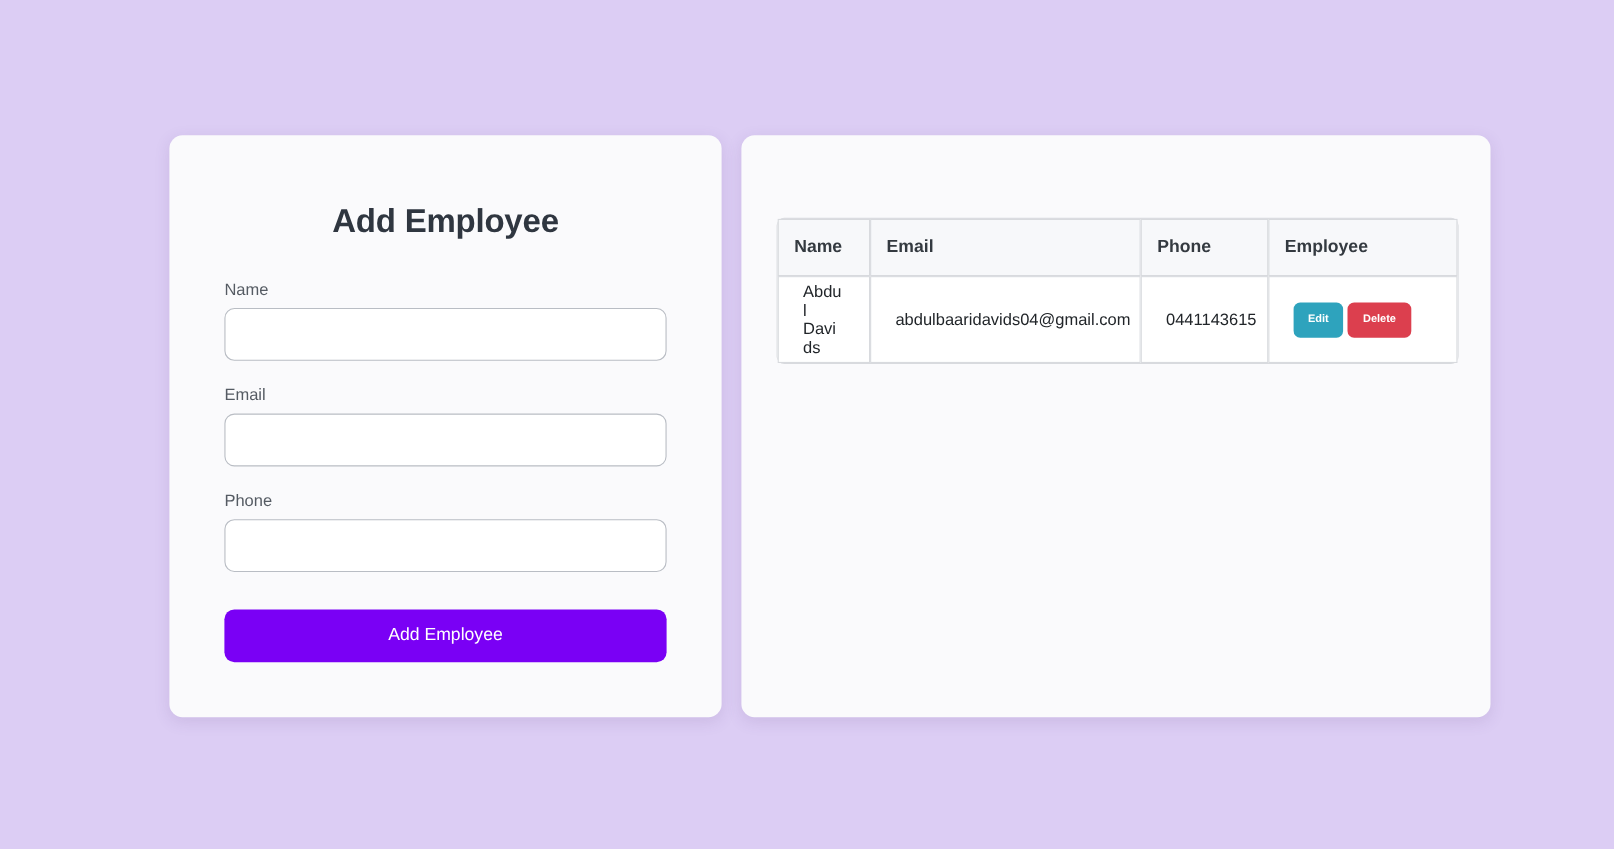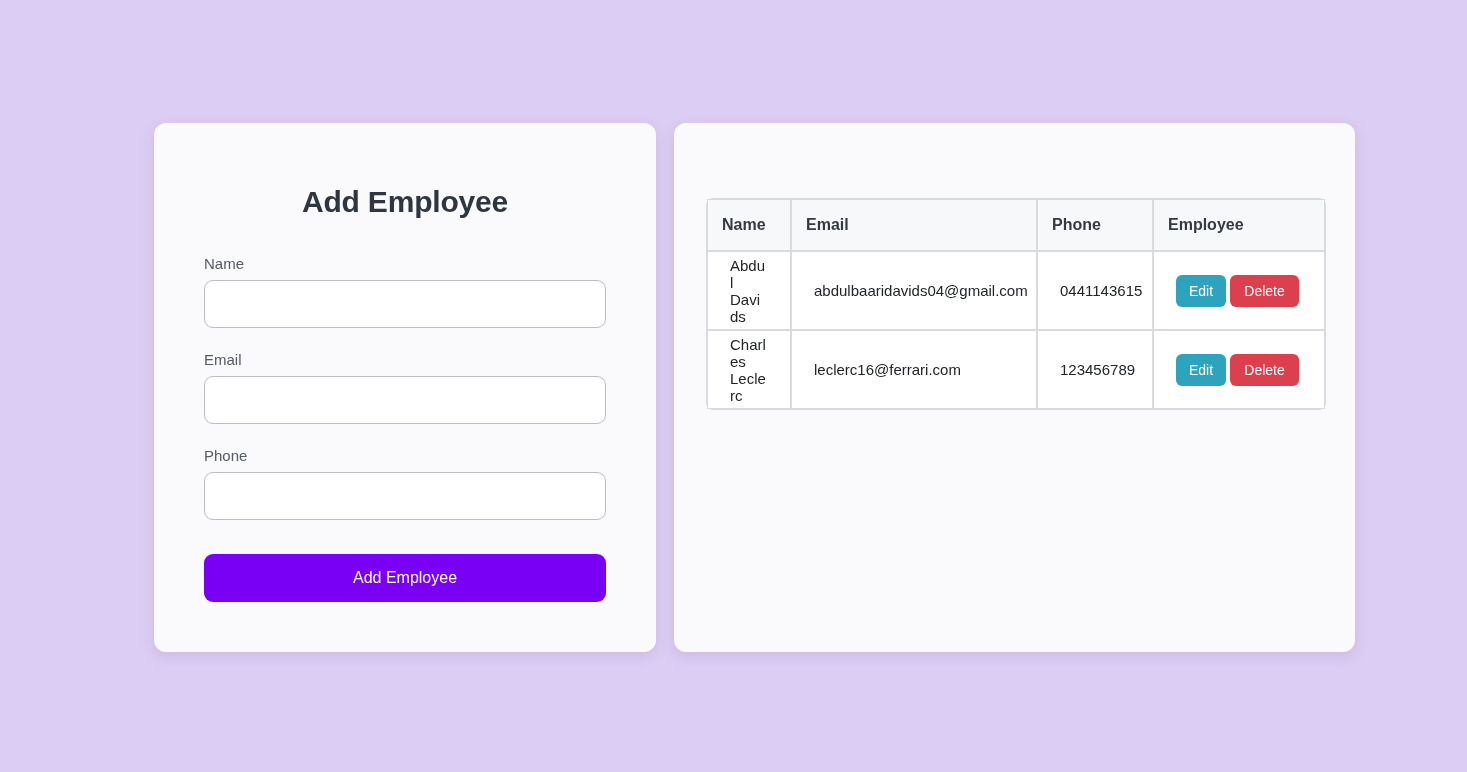--- a/index.html
+++ b/index.html
@@ -161,27 +161,28 @@
 
   .actions-cell {
     padding: 0 0 0 15px;
   }
 
   .row-btn {
     display: inline-block;
     border: none;
     border-radius: 6px;
     color: #ffffff;
-    font-size: 14px;
+    font-size: 10px;
     font-family: "Liberation Sans", sans-serif;
     cursor: pointer;
     height: 32px;
     line-height: 32px;
     padding: 0 13px;
     vertical-align: middle;
+    font-weight: bold;
   }
   .btn-edit {
     background: #2ea3bd;
   }
   .btn-delete {
     background: #dc3f4e;
     margin-left: 0;
     padding: 0 14px;
   }
 </style>
@@ -233,28 +234,19 @@
           <tbody>
             <tr>
               <td class="cell-name">Abdul Davids</td>
               <td>abdulbaaridavids04@gmail.com</td>
               <td>0441143615</td>
               <td class="actions-cell">
                 <button class="row-btn btn-edit">Edit</button>
                 <button class="row-btn btn-delete">Delete</button>
               </td>
             </tr>
-            <tr>
-              <td class="cell-name">Charles Leclerc</td>
-              <td>leclerc16@ferrari.com</td>
-              <td>123456789</td>
-              <td class="actions-cell">
-                <button class="row-btn btn-edit">Edit</button>
-                <button class="row-btn btn-delete">Delete</button>
-              </td>
-            </tr>
           </tbody>
         </table>
       </div>
     </div>
 
   </div>
 </div>
 
 </body></html>

